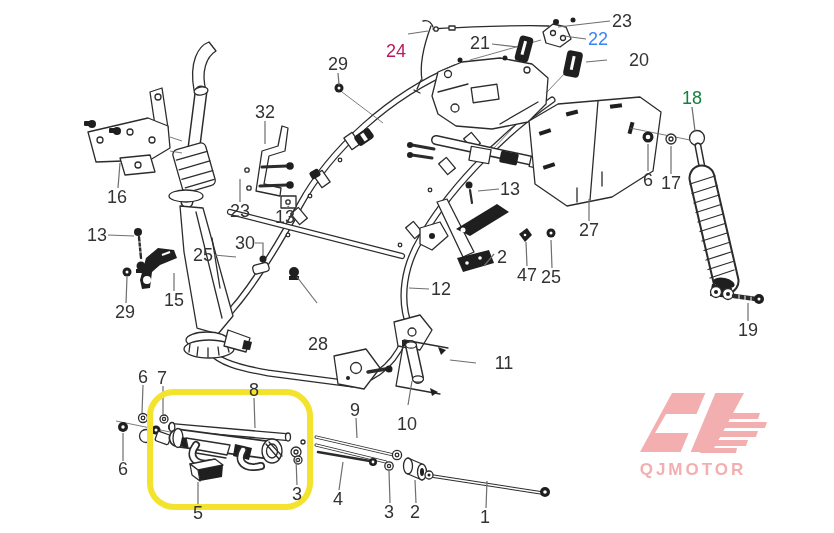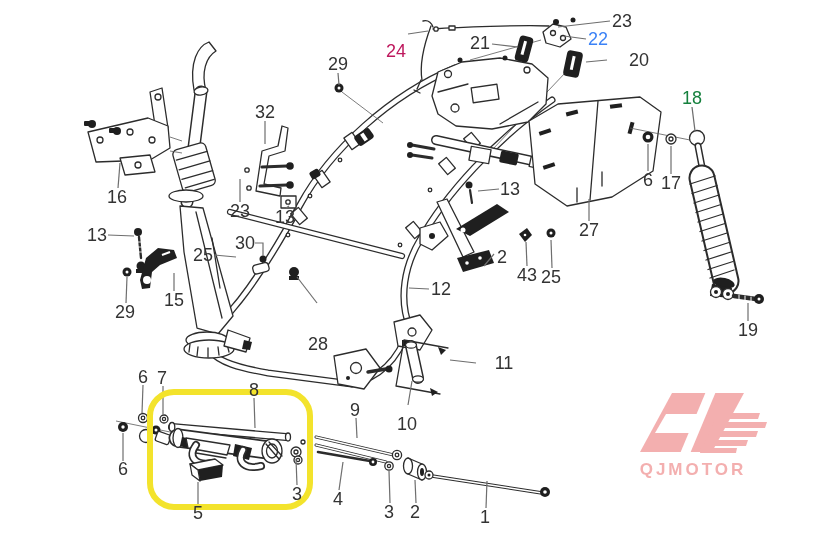--- a/index.html
+++ b/index.html
@@ -424,21 +424,21 @@
       <div class="part-label" style="left: 648px; top: 180px; color: rgb(51, 51, 51);">6</div>
       <div class="part-label" style="left: 671px; top: 183px; color: rgb(51, 51, 51);">17</div>
       <div class="part-label" style="left: 510px; top: 189px; color: rgb(51, 51, 51);">13</div>
       <div class="part-label" style="left: 240px; top: 211px; color: rgb(51, 51, 51);">23</div>
       <div class="part-label" style="left: 285px; top: 217px; color: rgb(51, 51, 51);">13</div>
       <div class="part-label" style="left: 589px; top: 230px; color: rgb(51, 51, 51);">27</div>
       <div class="part-label" style="left: 97px; top: 235px; color: rgb(51, 51, 51);">13</div>
       <div class="part-label" style="left: 245px; top: 243px; color: rgb(51, 51, 51);">30</div>
       <div class="part-label" style="left: 203px; top: 255px; color: rgb(51, 51, 51);">25</div>
       <div class="part-label" style="left: 502px; top: 257px; color: rgb(51, 51, 51);">2</div>
-      <div class="part-label" style="left: 527px; top: 275px; color: rgb(51, 51, 51);">43</div>
+      <div class="part-label" style="left: 527px; top: 275px; color: rgb(51, 51, 51);">47</div>
       <div class="part-label" style="left: 551px; top: 277px; color: rgb(51, 51, 51);">25</div>
       <div class="part-label" style="left: 441px; top: 289px; color: rgb(51, 51, 51);">12</div>
       <div class="part-label" style="left: 174px; top: 300px; color: rgb(51, 51, 51);">15</div>
       <div class="part-label" style="left: 125px; top: 312px; color: rgb(51, 51, 51);">29</div>
       <div class="part-label" style="left: 318px; top: 312px; color: rgb(51, 51, 51); margin-top: 32px;">28</div>
       <div class="part-label" style="left: 748px; top: 330px; color: rgb(51, 51, 51);">19</div>
       <div class="part-label" style="left: 504px; top: 363px; color: rgb(51, 51, 51);">11</div>
       <div class="part-label" style="left: 143px; top: 377px; color: rgb(51, 51, 51);">6</div>
       <div class="part-label" style="left: 162px; top: 378px; color: rgb(51, 51, 51);">7</div>
       <div class="part-label" style="left: 254px; top: 390px; color: rgb(51, 51, 51);">8</div>

